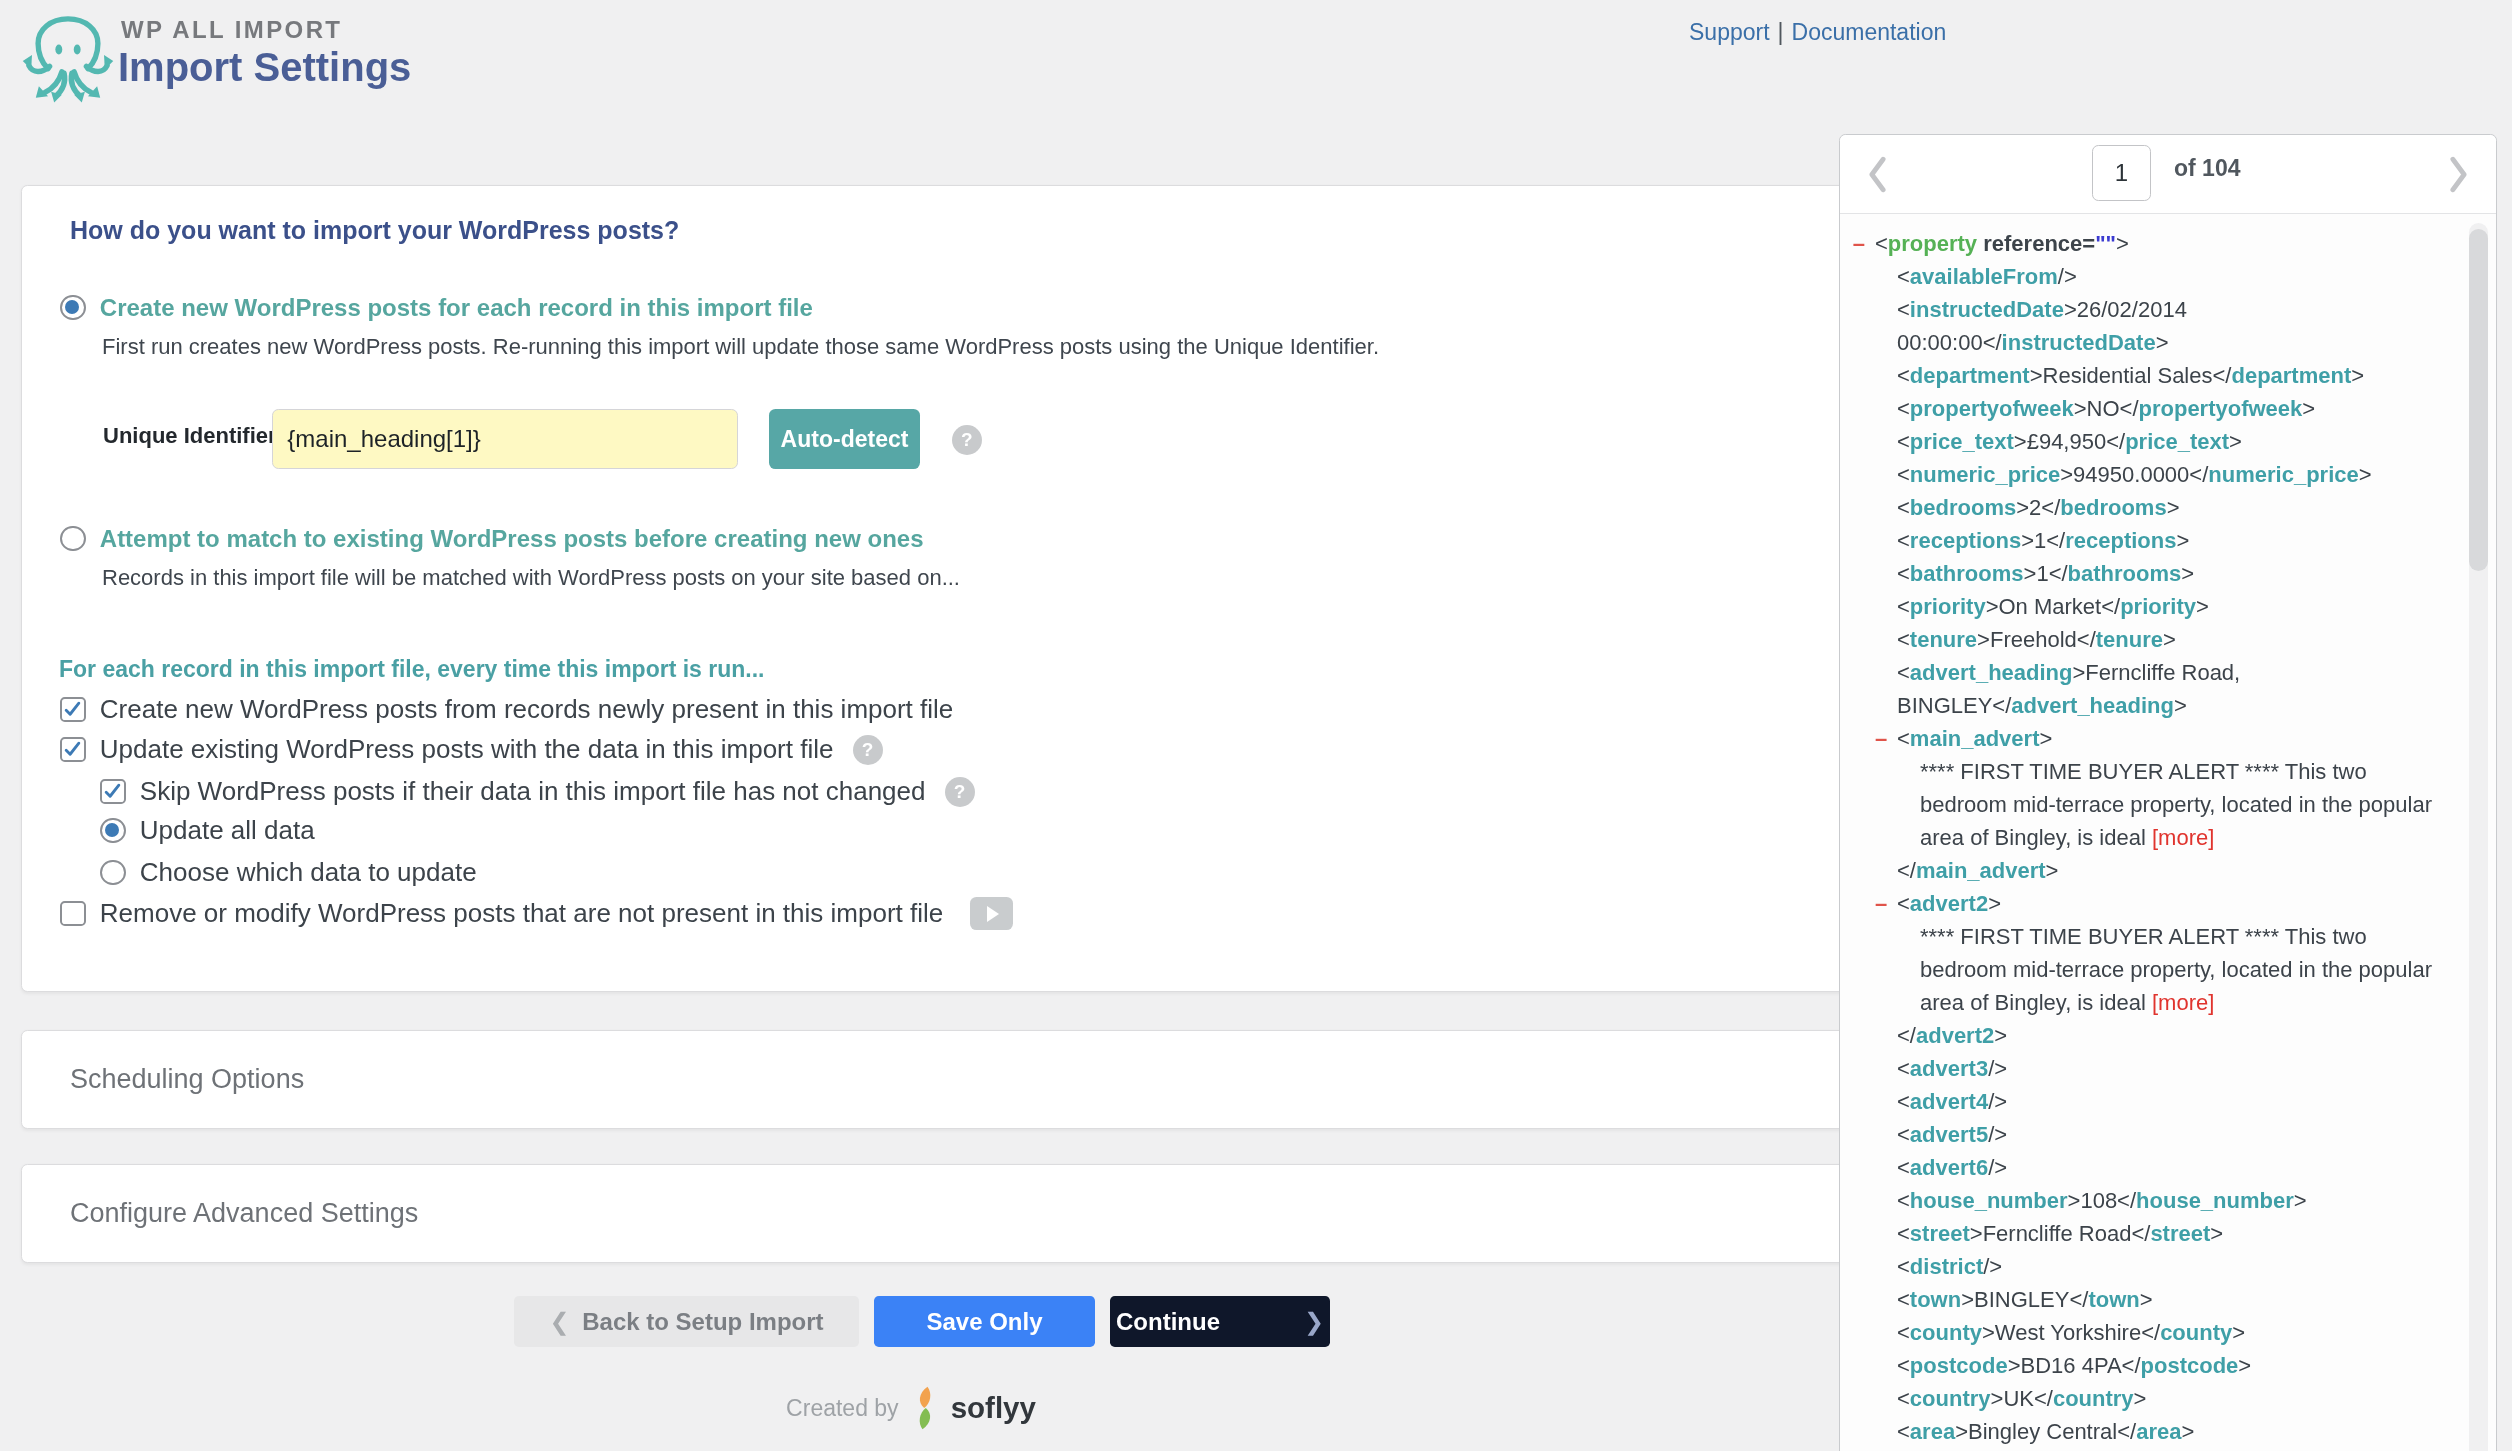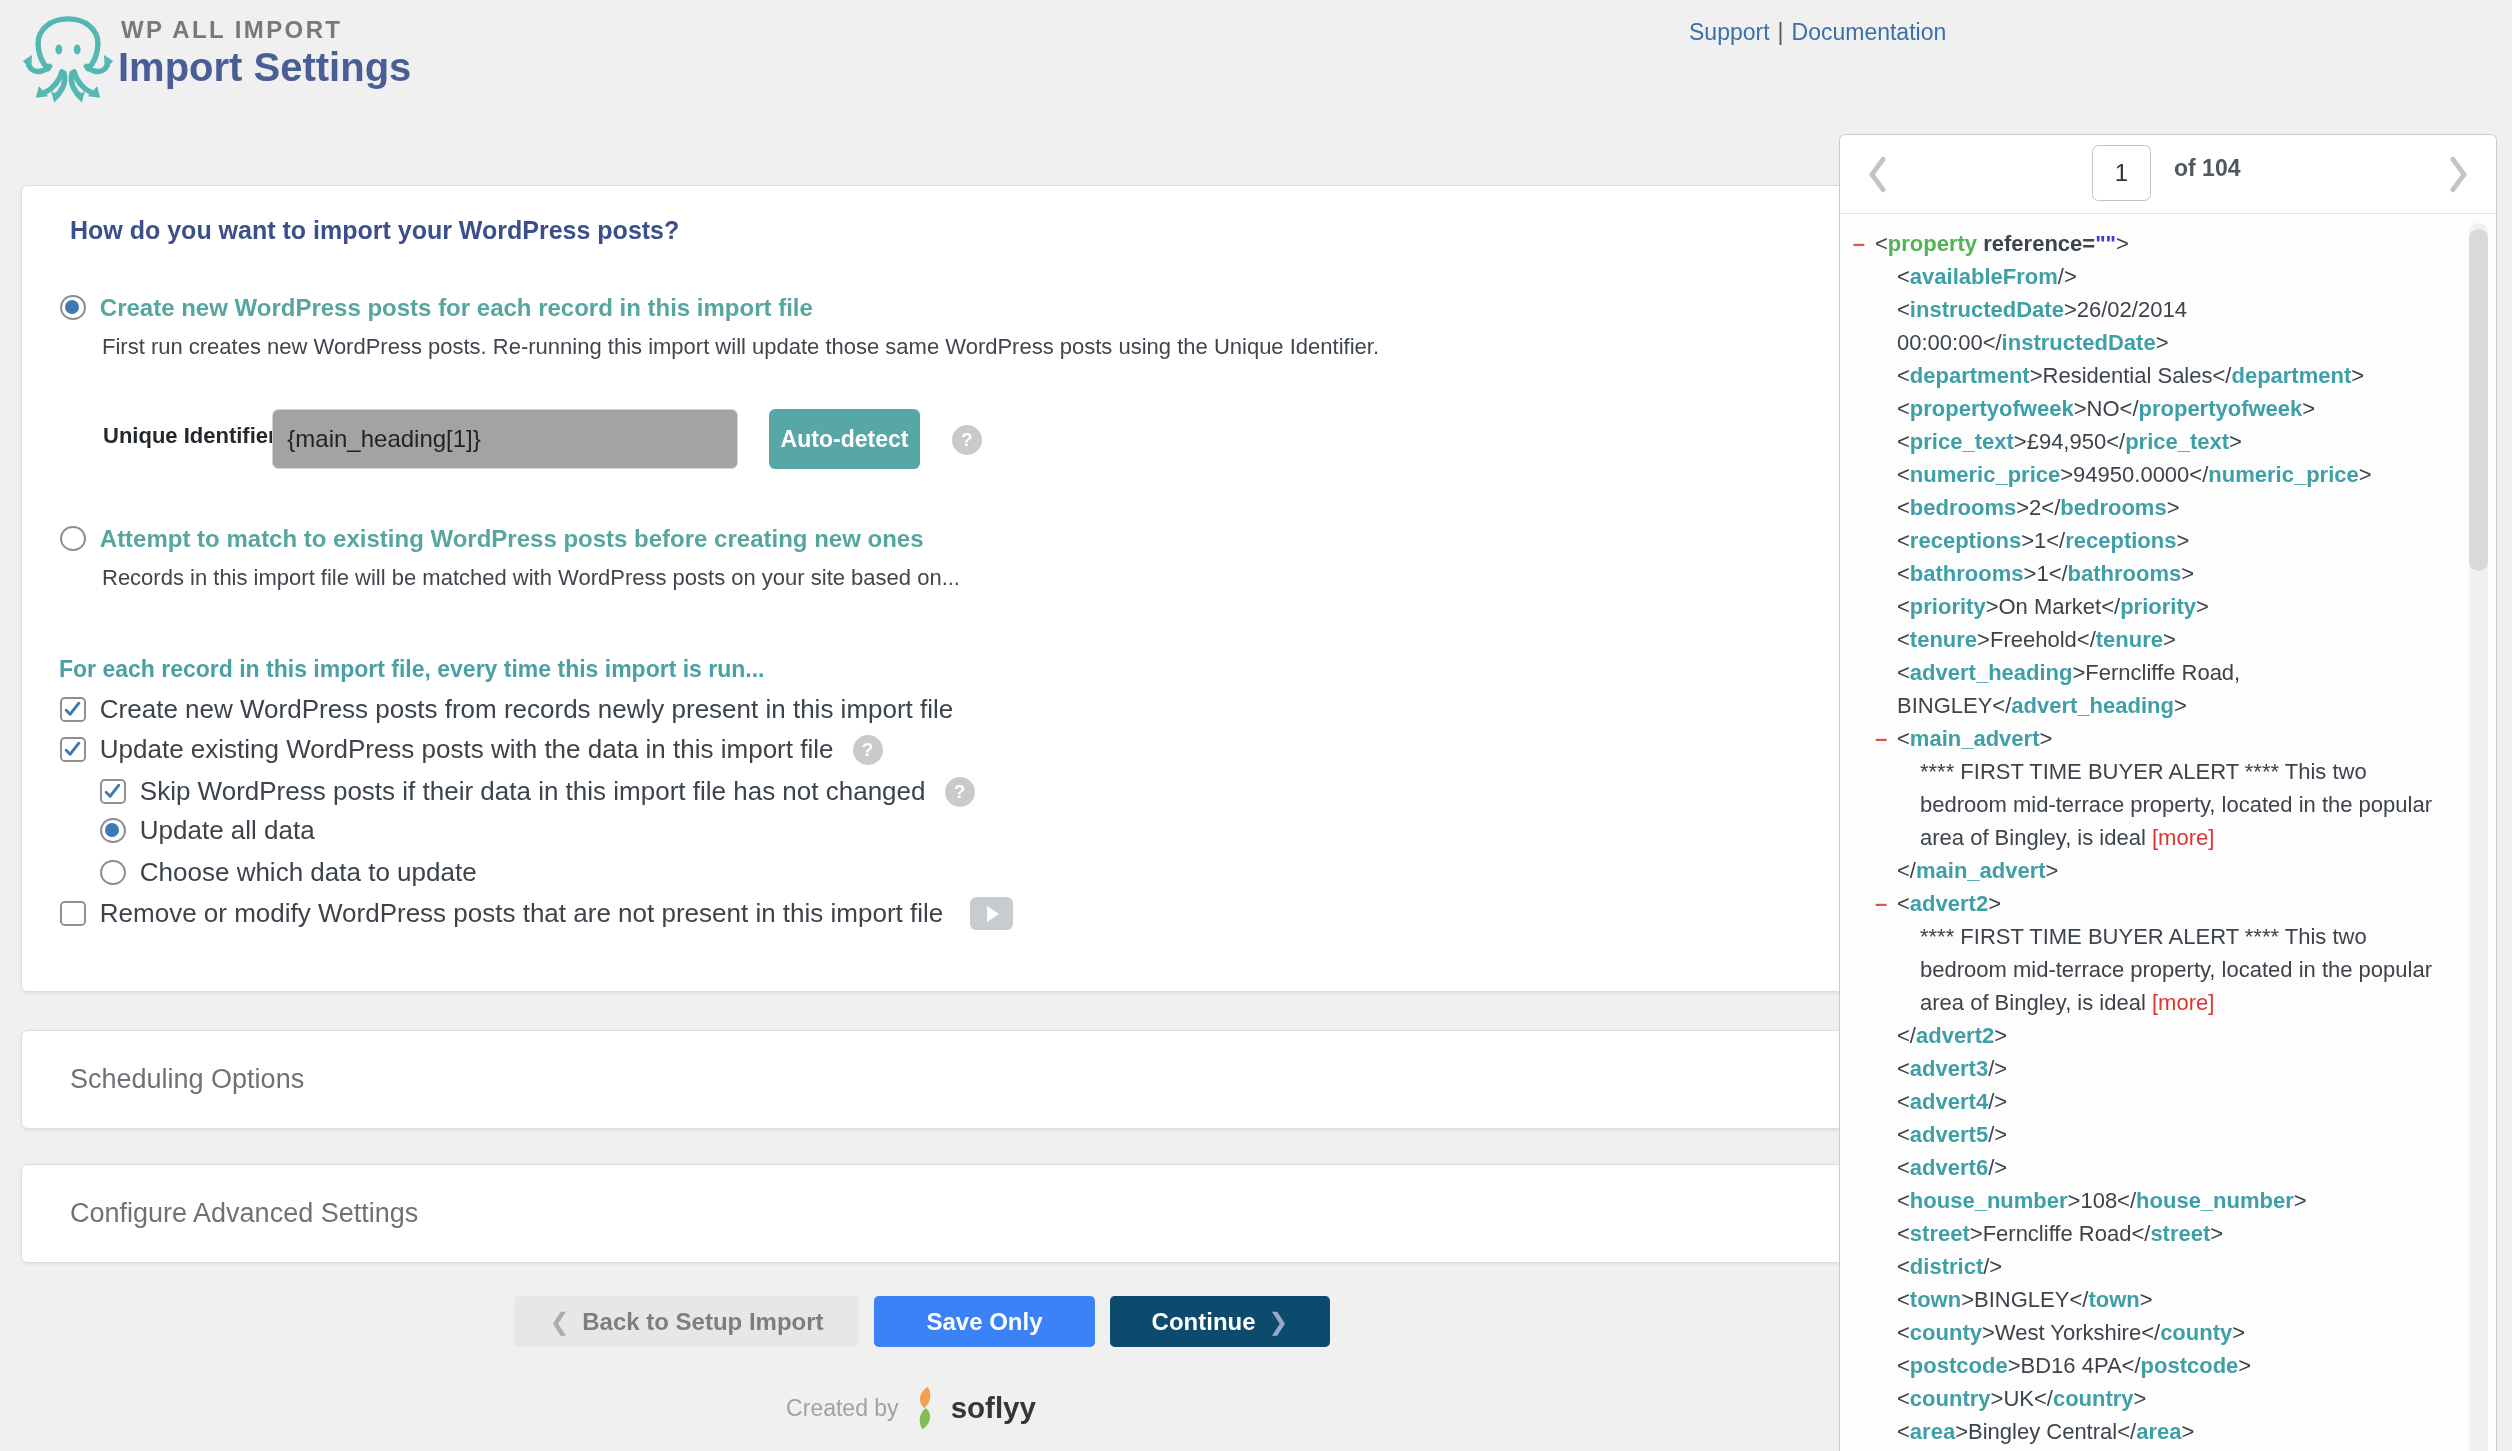--- a/index.html
+++ b/index.html
@@ -47,33 +47,33 @@
     font-size:19px;font-weight:700;display:flex;align-items:center;justify-content:center;
     margin-left:4.8px;flex:none;}
   .video-btn{width:43px;height:33px;border-radius:6.4px;background:#c9ccce;margin-left:12.7px;
     display:flex;align-items:center;justify-content:center;flex:none;}
   .video-btn .tri{width:0;height:0;border-left:12.7px solid #fff;border-top:8px solid transparent;
     border-bottom:8px solid transparent;margin-left:3.2px;}
   .uid-label{position:absolute;left:81px;top:237px;font-size:22px;font-weight:700;
     color:#23282d;white-space:nowrap;}
   .uid-input{position:absolute;left:250px;top:223px;width:466px;height:60px;box-sizing:border-box;
     border:1.6px solid #d5d5d8;border-radius:6.4px;font-size:24px;padding:0 14.3px;color:#1d2327;
-    font-family:"Liberation Sans", sans-serif;background:#a3a3a3;}
+    font-family:"Liberation Sans", sans-serif;background:#fef9c3;}
   .autodetect{position:absolute;left:747px;top:223px;width:151px;height:60px;background:#57a7a6;
     border:none;border-radius:6.4px;color:#fff;font-size:23px;font-weight:600;
     font-family:"Liberation Sans", sans-serif;}
   .run-heading{position:absolute;left:37px;top:470px;font-size:23px;font-weight:700;
     color:#4aa0a4;white-space:nowrap;}
   
   .btn{position:absolute;top:1296px;height:51px;border:none;border-radius:4.8px;font-size:24px;
     font-weight:700;font-family:"Liberation Sans", sans-serif;display:flex;align-items:center;
     justify-content:center;gap:12.7px;box-sizing:border-box;}
   #btn-back{left:514px;width:345px;background:#e7e7e8;color:#7b7f84;}
   #btn-save{left:874px;width:221px;background:#3b82f6;color:#fff;}
-  #btn-continue{left:1110px;width:220px;background:#0c4a6e;color:#fff;}
+  #btn-continue{left:1110px;width:220px;background:#0f172a;color:#fff;justify-content:space-between;}
   .btn .chev-l{color:#aaadb0;font-size:24px;font-weight:400;}
   .btn .chev-r{color:#99a7c9;font-size:24px;font-weight:400;}
   .footer{position:absolute;top:1385px;left:21px;width:1780px;display:flex;align-items:center;
     justify-content:center;gap:11px;}
   .created-by{font-size:23px;color:#9ea2a6;}
   .soflyy-name{font-size:29.5px;font-weight:700;color:#32373c;}
   
   #xml-panel{position:absolute;left:1839px;top:134px;width:658px;height:1369px;
     background:#fdfdfd;border:1.6px solid #c9cbce;border-radius:6.4px;box-sizing:border-box;}
   .pagination{position:relative;height:78px;background:#fff;border-bottom:1.6px solid #e3e4e6;

